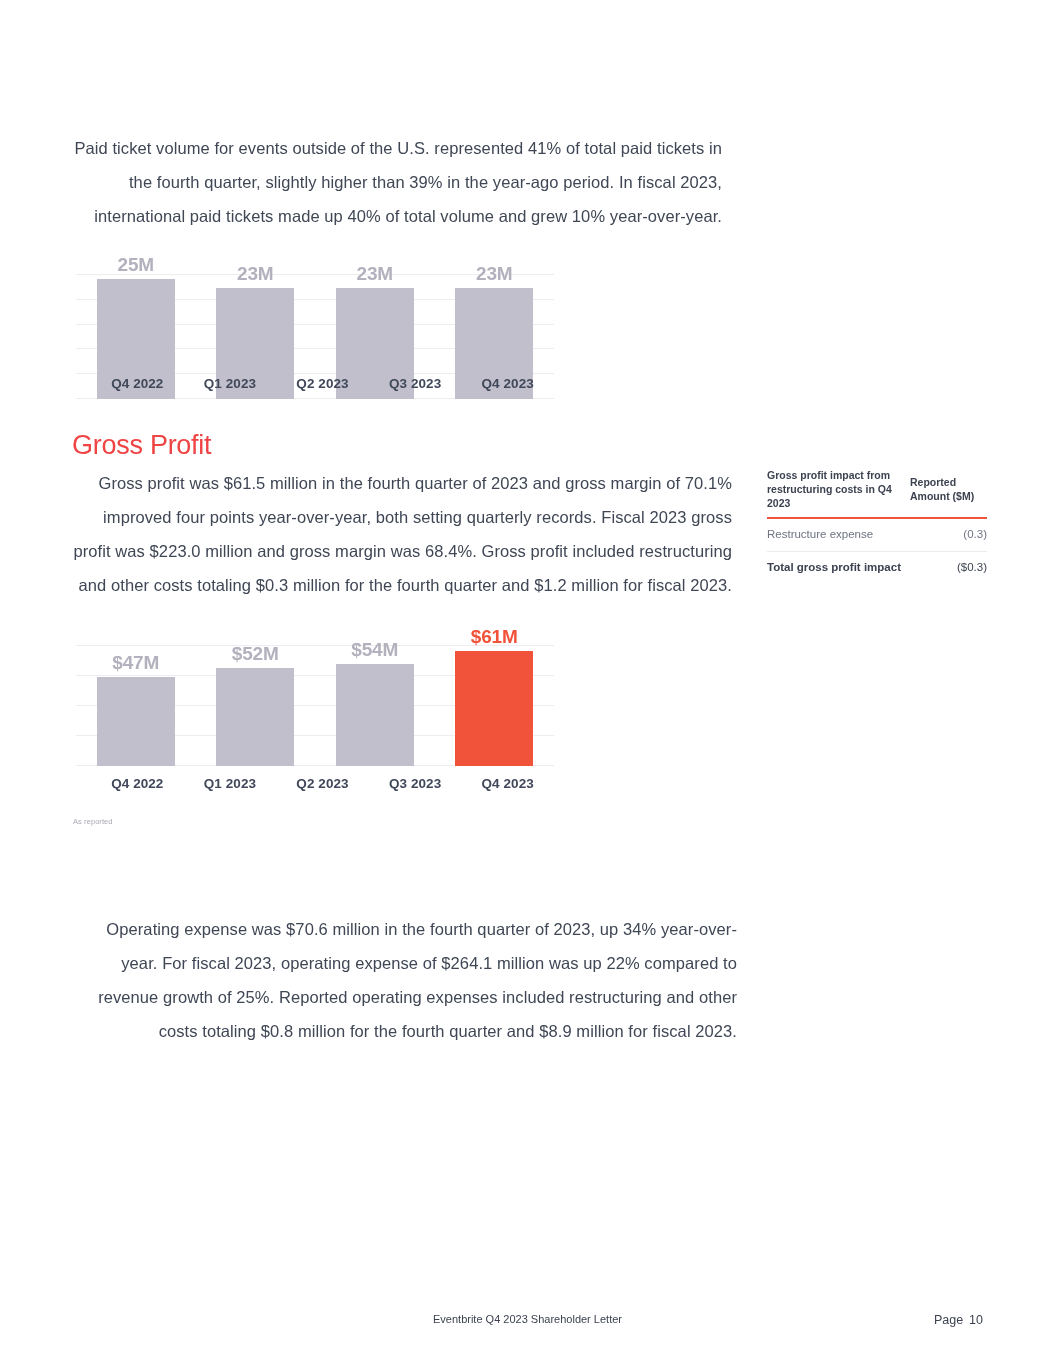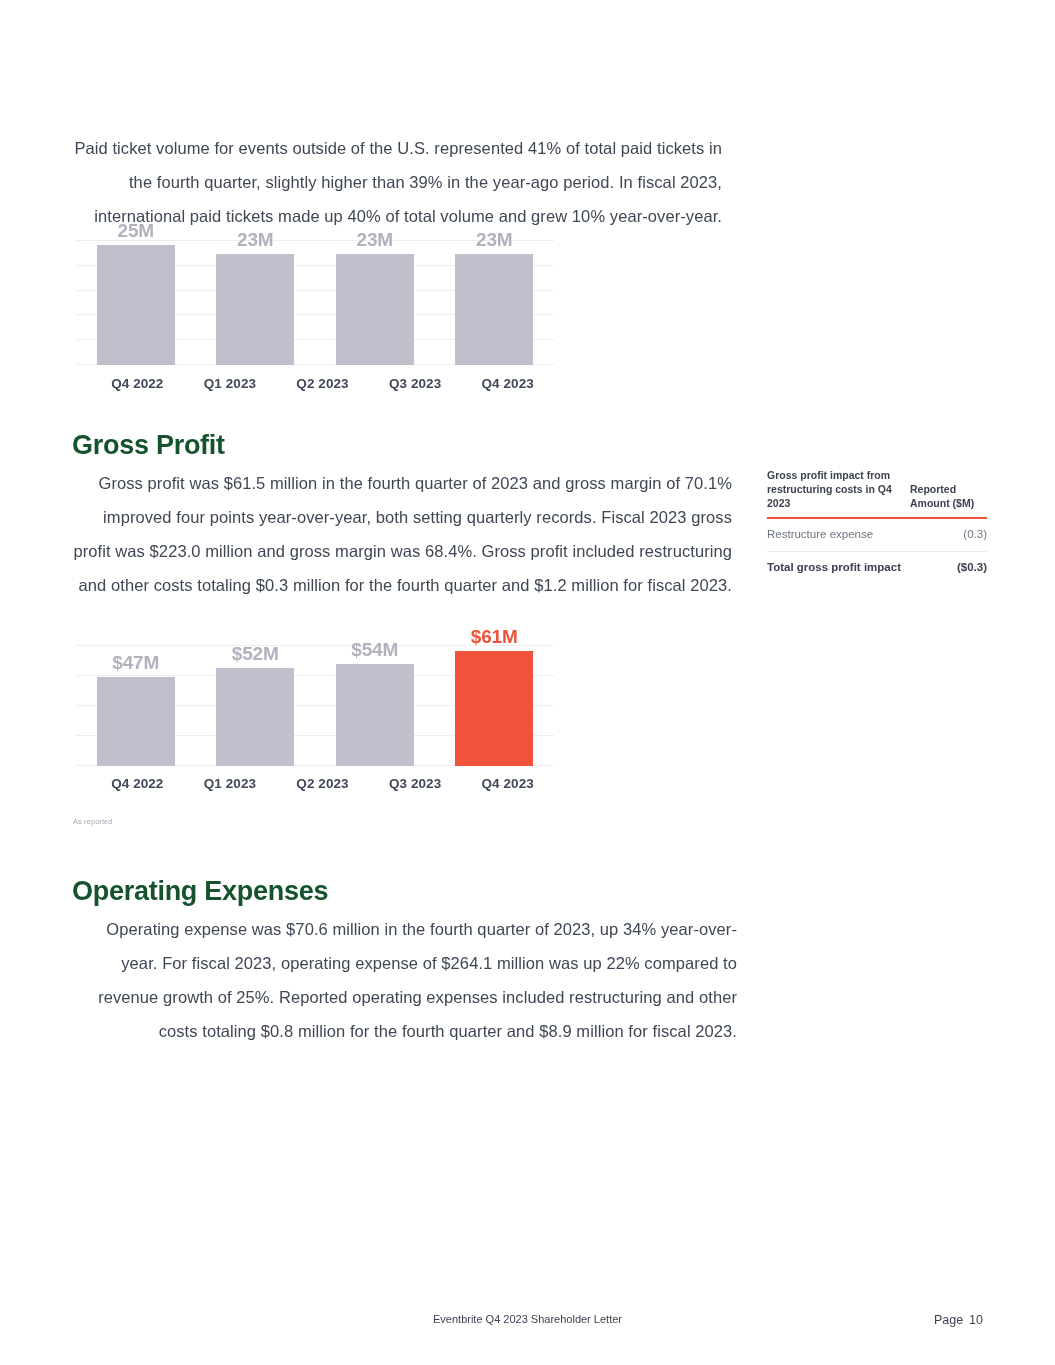--- a/index.html
+++ b/index.html
@@ -28,22 +28,22 @@
     line-height: 34px;
     color: #3f4654;
     letter-spacing: 0.005em;
     text-align: right;
   }
 
   
   .section-heading {
     position: absolute;
     font-size: 27px;
-    font-weight: 700;
-    color: #14532d;
+    font-weight: 400;
+    color: #ef4444;
     letter-spacing: -0.01em;
     line-height: 1.1;
   }
 
   
   .chart {
     position: absolute;
   }
   .chart-plot {
     position: relative;
@@ -126,21 +126,21 @@
     letter-spacing: 0.01em;
   }
 
   
   .side-table {
     position: absolute;
     width: 220px;
   }
   .st-head {
     display: flex;
-    align-items: flex-end;
+    align-items: center;
     padding-bottom: 7px;
   }
   .st-head-left {
     width: 143px;
     font-size: 10.5px;
     font-weight: 700;
     line-height: 14px;
     color: #3c4250;
   }
   .st-head-right {
@@ -173,21 +173,21 @@
     font-weight: 700;
     color: #3c4250;
   }
   .st-row-value {
     font-size: 11.5px;
     color: #6f7483;
     line-height: 15px;
     text-align: right;
   }
   .st-row.is-total .st-row-value {
-    font-weight: 700;
+    font-weight: 400;
     color: #3c4250;
   }
 
   
   .footer {
     position: absolute;
     left: 0;
     right: 0;
     bottom: 32px;
     height: 20px;
@@ -212,21 +212,21 @@
   }
 </style>
 </head>
 <body>
 
 <div class="page">
 
   <div class="para" style="left:72px; top:131px; width:650px;">Paid ticket volume for events outside of the U.S. represented 41% of total paid tickets in the fourth quarter, slightly higher than 39% in the year-ago period. In fiscal 2023, international paid tickets made up 40% of total volume and grew 10% year-over-year.</div>
 
   <div class="chart" style="left:76px; top:240px; width:478px; height:155px;">
-    <div class="chart-plot" style="height:125px;">
+    <div class="chart-plot" style="height:125px;margin-top:34px;">
       <div class="gridlines">
         <div class="gridline"></div>
         <div class="gridline"></div>
         <div class="gridline"></div>
         <div class="gridline"></div>
         <div class="gridline"></div>
         <div class="gridline"></div>
       </div>
       <div class="bars" id="bars-paid-tickets">
           <div class="bar-slot">
@@ -309,21 +309,20 @@
     <div class="axis-labels" id="axis-gross-profit" style="top:131px;">
         <div class="axis-label">Q4 2022</div>
         <div class="axis-label">Q1 2023</div>
         <div class="axis-label">Q2 2023</div>
         <div class="axis-label">Q3 2023</div>
         <div class="axis-label">Q4 2023</div>
       </div>
     <div class="chart-note" style="left:-3px; top:172px;">As reported</div>
   </div>
 
-  <div class="section-heading" style="left:72px; top:877px;">Operating Expenses</div>
 
   <div class="para" style="left:72px; top:912px; width:665px;">Operating expense was $70.6 million in the fourth quarter of 2023, up 34% year-over-year. For fiscal 2023, operating expense of $264.1 million was up 22% compared to revenue growth of 25%. Reported operating expenses included restructuring and other costs totaling $0.8 million for the fourth quarter and $8.9 million for fiscal 2023.</div>
 
   <div class="footer">
     <div class="footer-center">Eventbrite Q4 2023 Shareholder Letter</div>
     <div class="footer-right">
       <span>Page</span><span class="pg-num">10</span>
     </div>
   </div>
 

